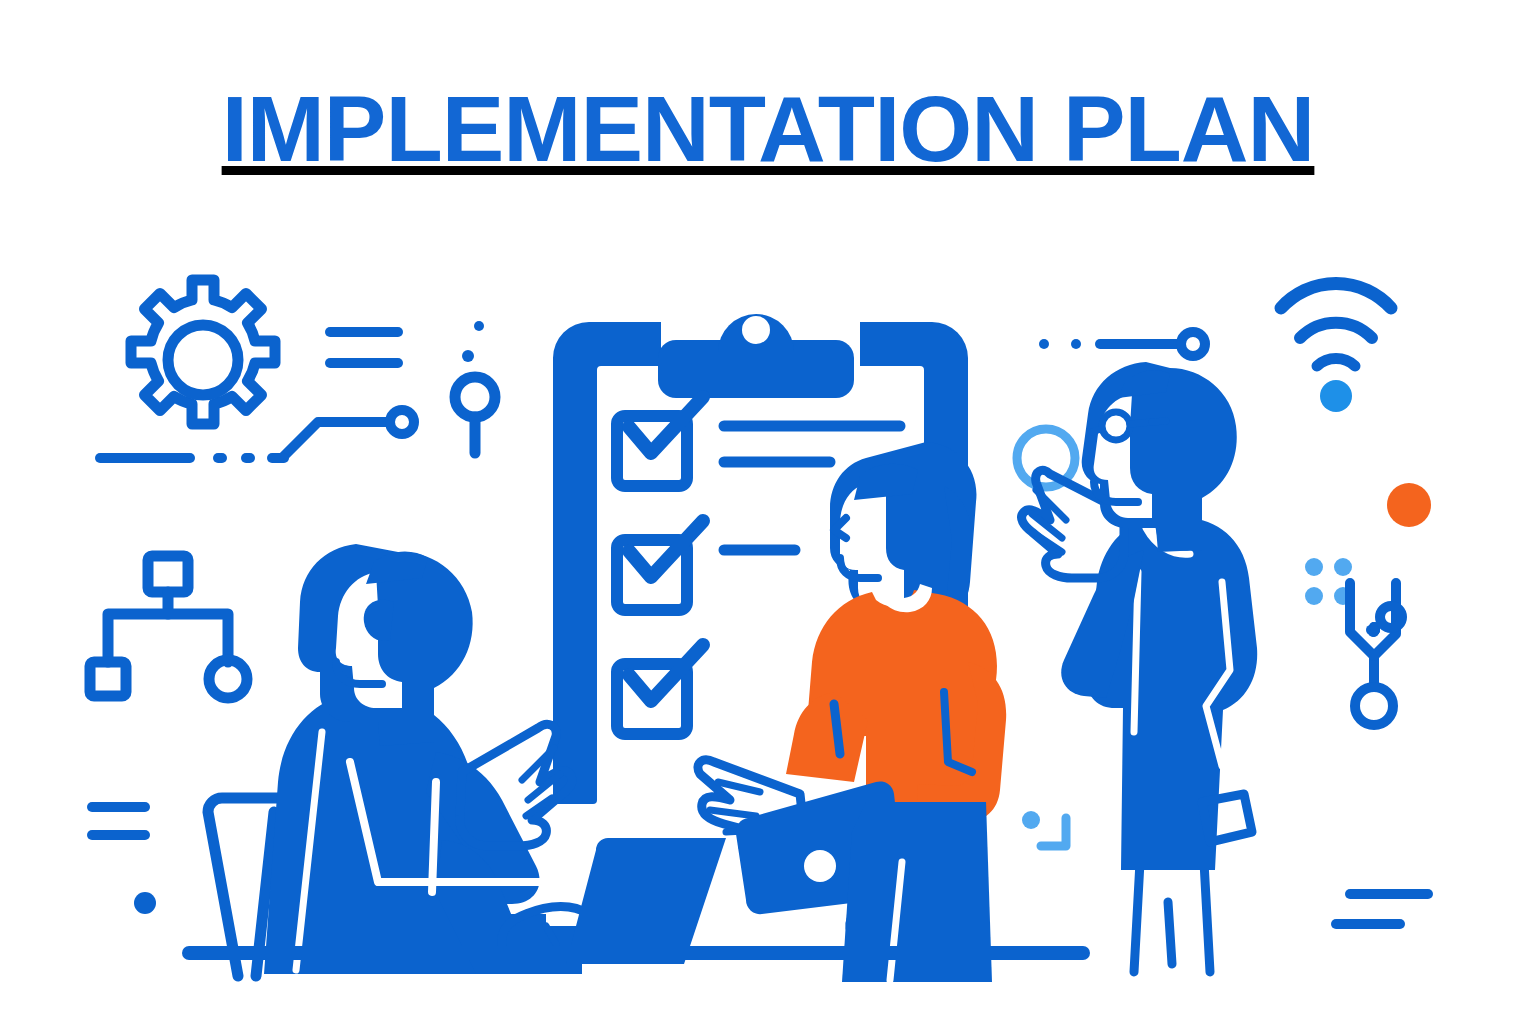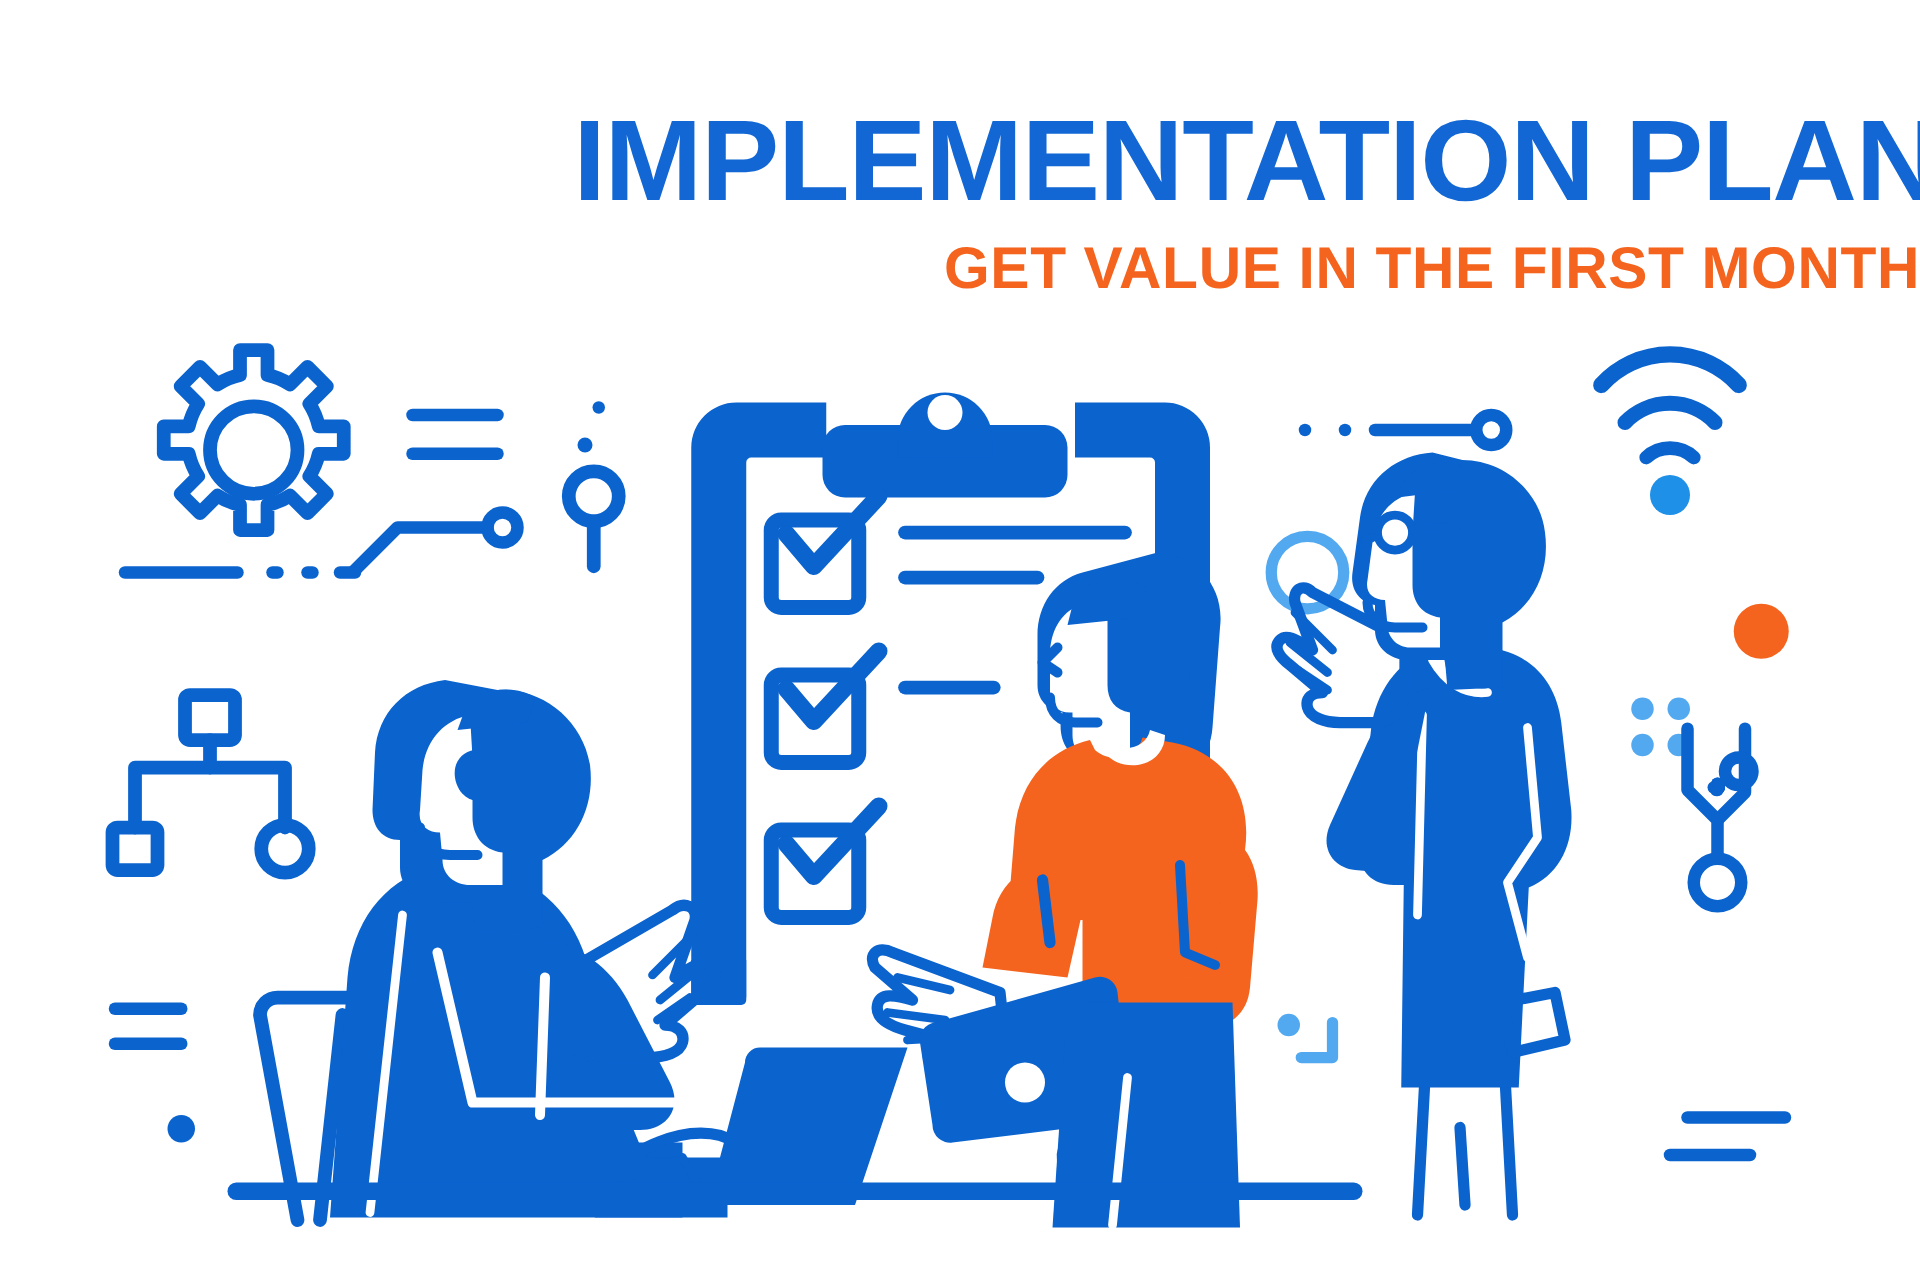--- a/index.html
+++ b/index.html
@@ -19,21 +19,22 @@
     background: #ffffff;
     overflow: hidden;
   }
 
   
   .title-block {
     position: absolute;
     left: 0;
     top: 84px;
     width: 1536px;
-    text-align: right;
+    text-align: center;
+    text-decoration: underline;
   }
   .main-title {
     display: block;
     font-family: "Liberation Sans", sans-serif;
     font-weight: 700;
     font-size: 92px;
     line-height: 0.98;
     letter-spacing: -1px;
     color: #1267D4;
     white-space: nowrap;
@@ -62,21 +63,20 @@
     display: block;
   }
 </style>
 </head>
 <body>
 
 <div id="stage">
 
   <div class="title-block">
     <span class="main-title">IMPLEMENTATION PLAN</span>
-    <span class="sub-title">GET VALUE IN THE FIRST MONTH</span>
   </div>
 
   <svg id="art" viewBox="0 0 1536 762" xmlns="http://www.w3.org/2000/svg">
 
     <defs>
       <style>
         .bl  { fill: #0B63CE; }
         .blS { fill: none; stroke: #0B63CE; stroke-linecap: round; stroke-linejoin: round; }
         .lb  { fill: #52A9F0; }
         .lbS { fill: none; stroke: #52A9F0; stroke-linecap: round; stroke-linejoin: round; }

